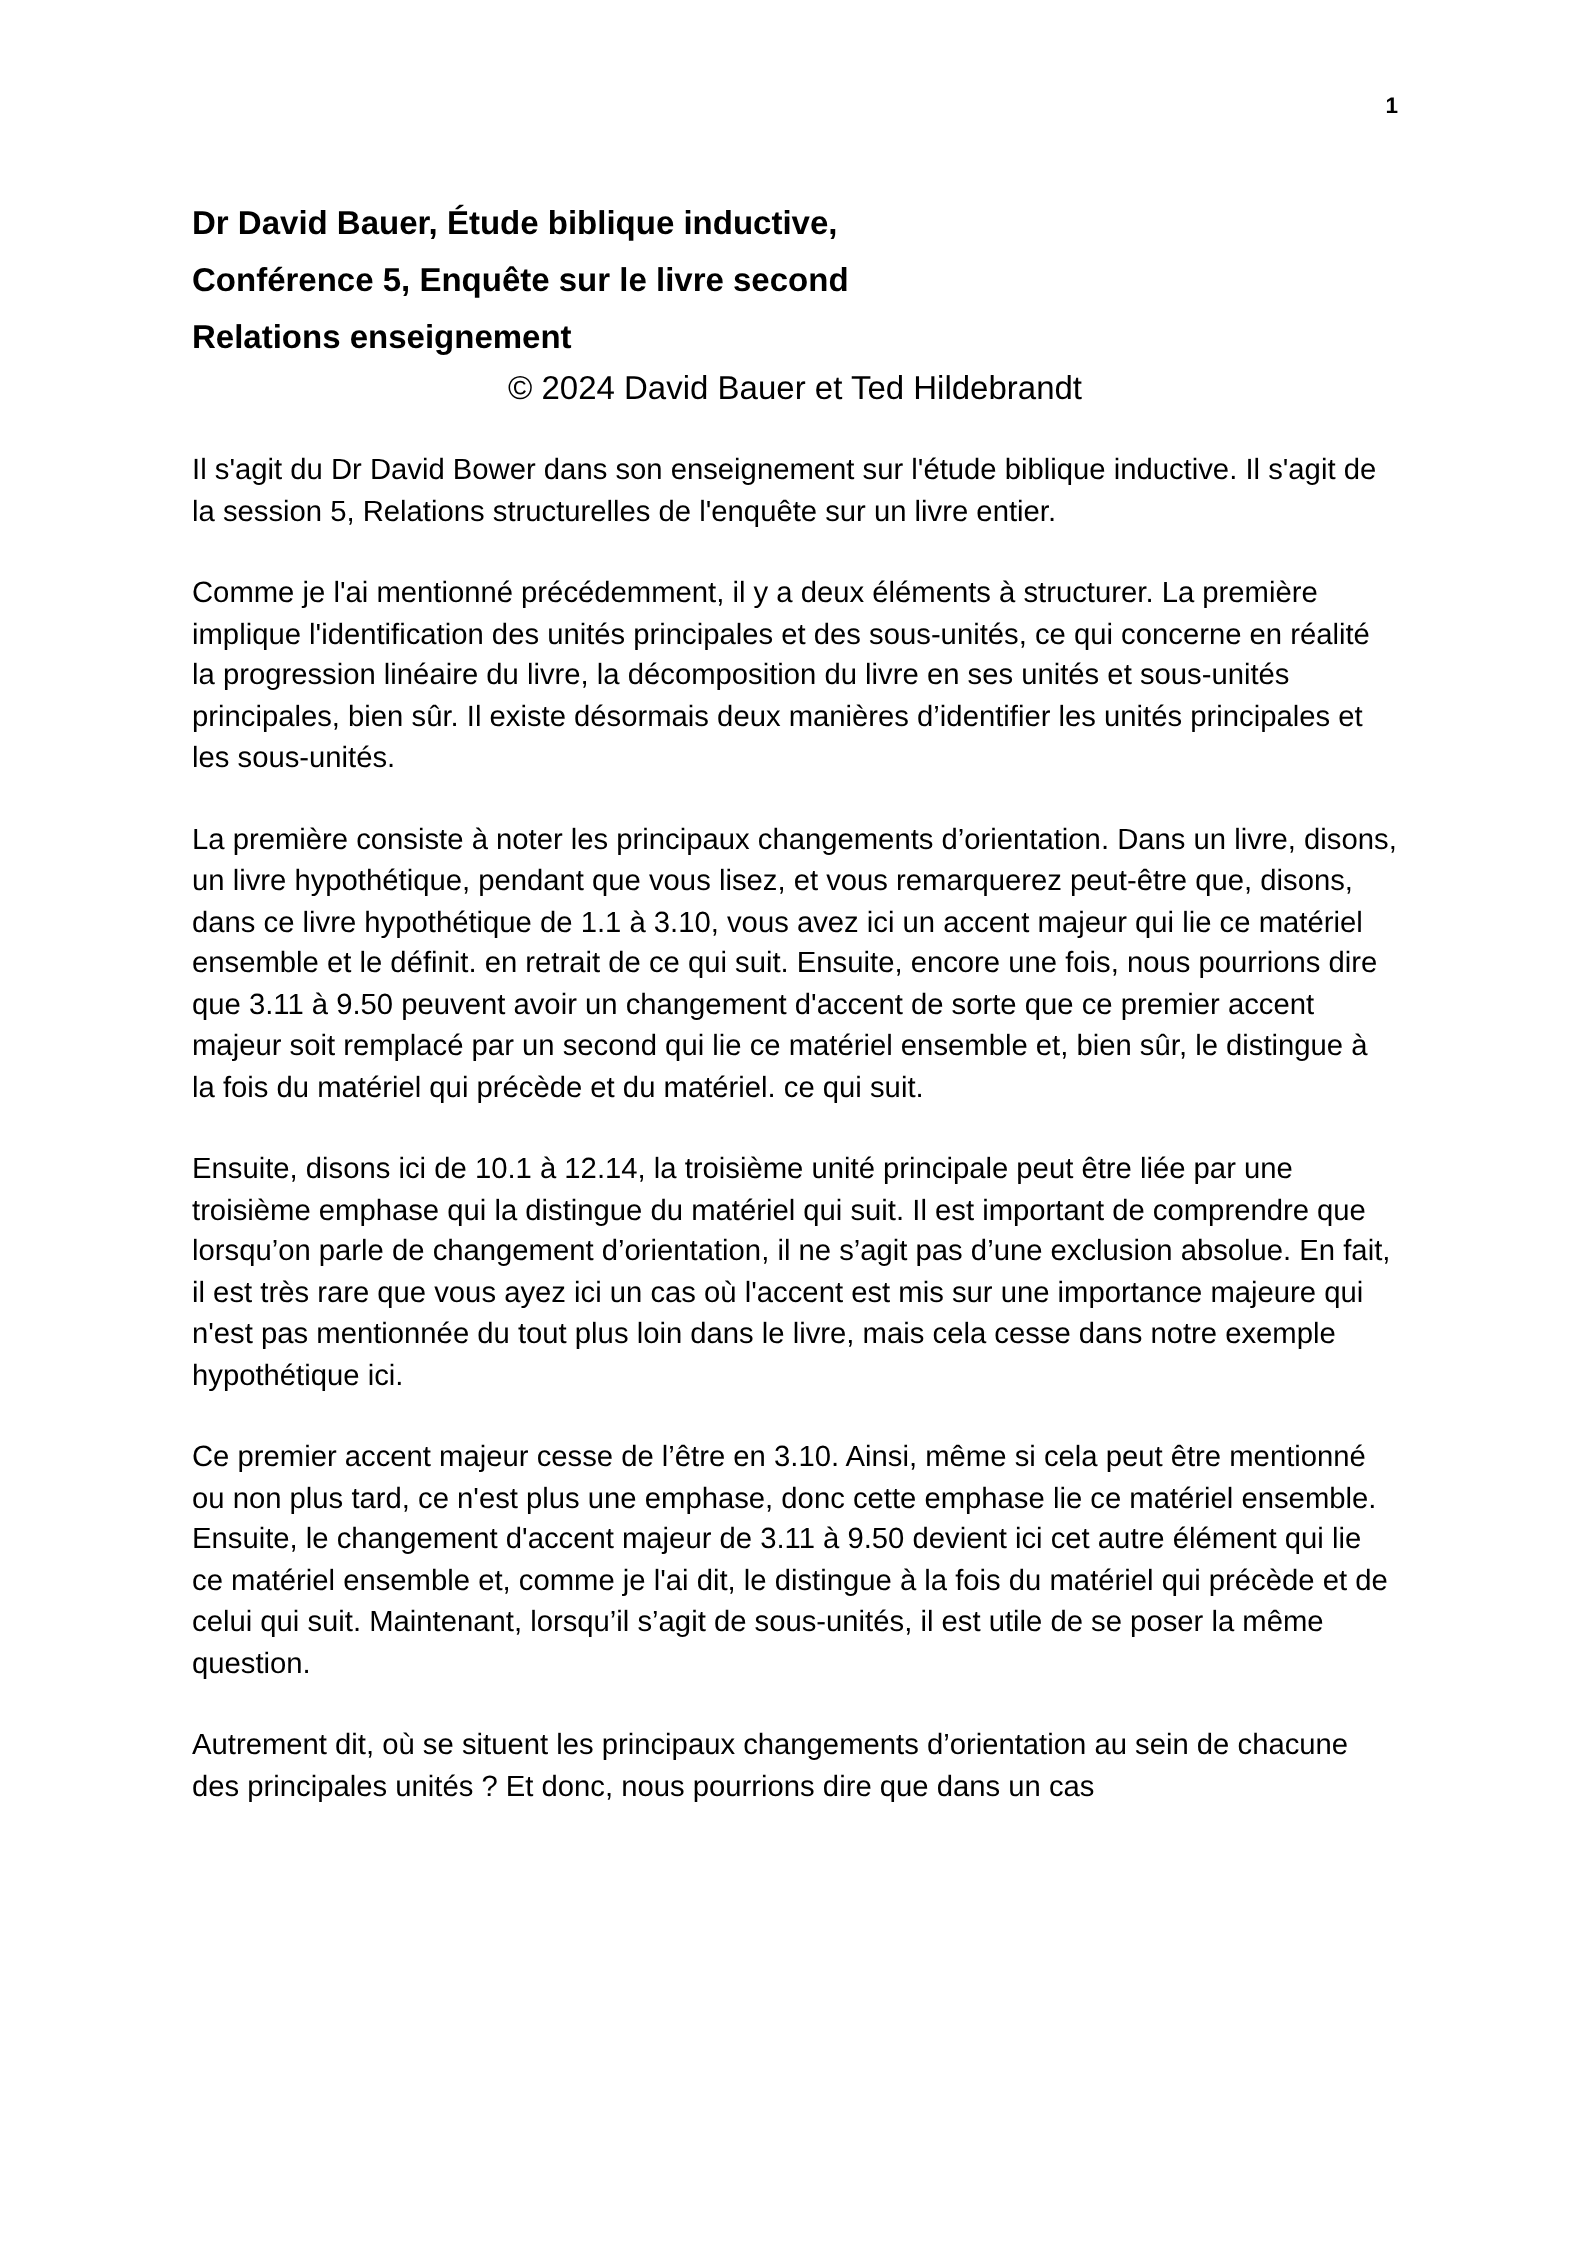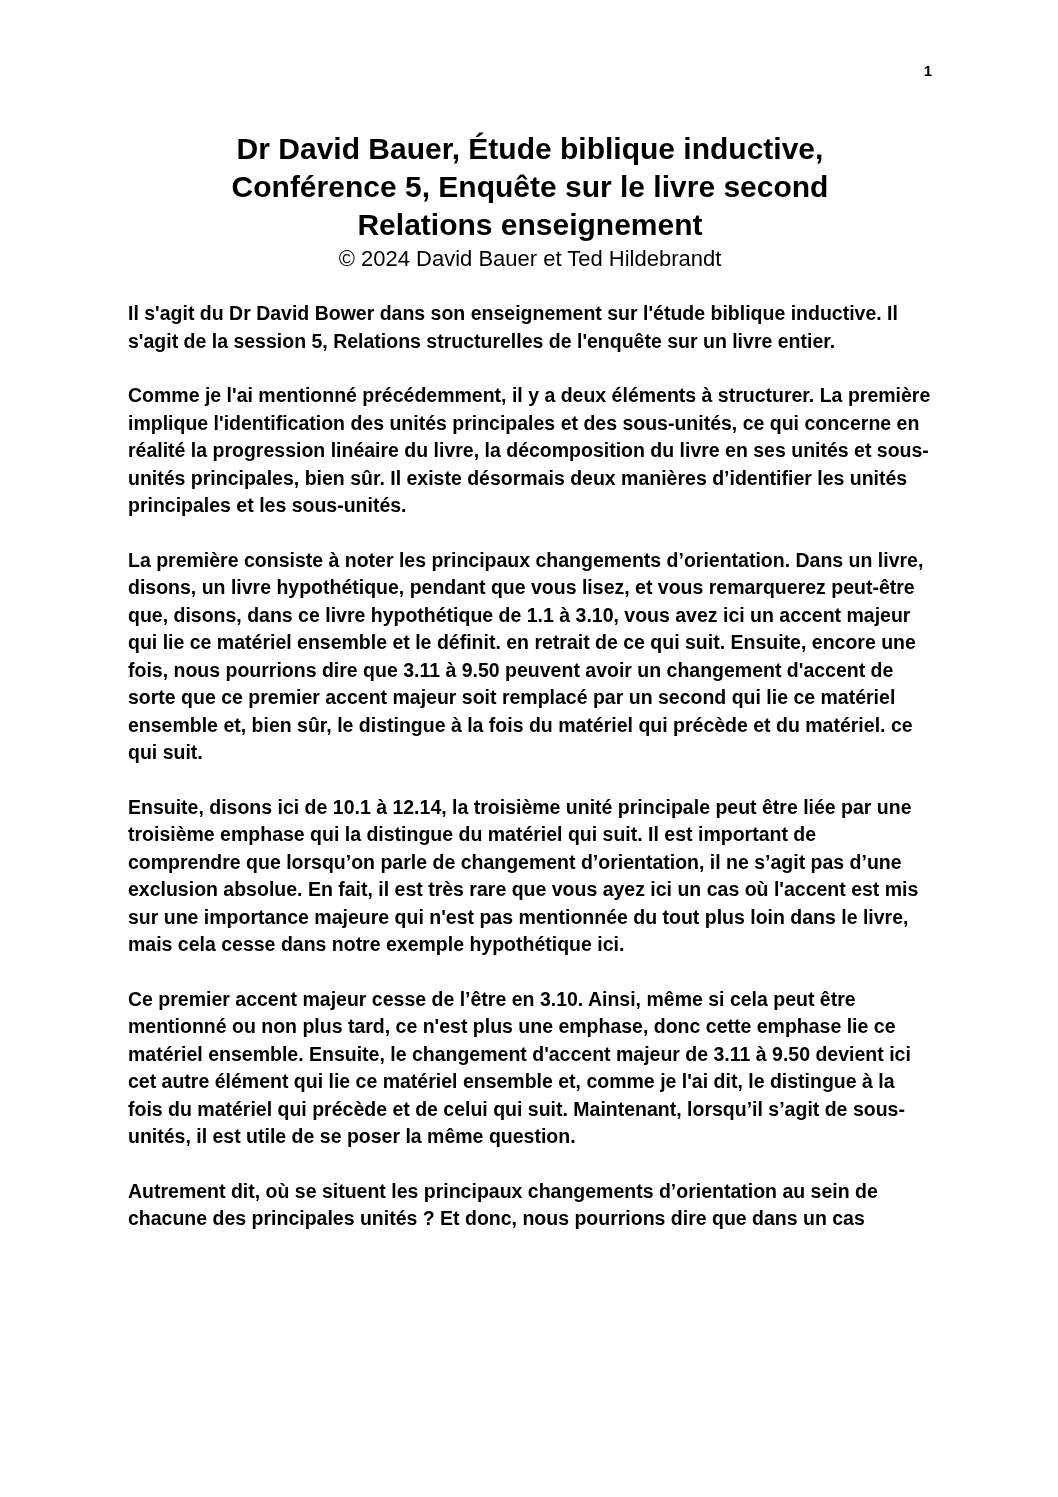--- a/index.html
+++ b/index.html
@@ -25,39 +25,37 @@
     font-weight: bold;
     color: #000000;
   }
   .content {
     position: absolute;
     top: 130px;
     left: 128px;
     width: 804px;
   }
   .title-block {
-    text-align: center;
     font-weight: bold;
-    font-size: 30px;
+    font-size: 22px;
     line-height: 38px;
     margin: 0 0 2px 0;
   }
   .title-line {
     display: block;
   }
   .copyright {
     text-align: center;
     font-size: 22px;
     line-height: 26px;
     font-weight: normal;
     margin: 2px 0 0 0;
   }
   .body-text {
     margin-top: 28px;
-    font-weight: bold;
   }
   .body-text p {
     font-size: 19.5px;
     line-height: 27.5px;
     margin: 0 0 27px 0;
     text-align: left;
     color: #000000;
   }
   .body-text p:last-child {
     margin-bottom: 12px;

